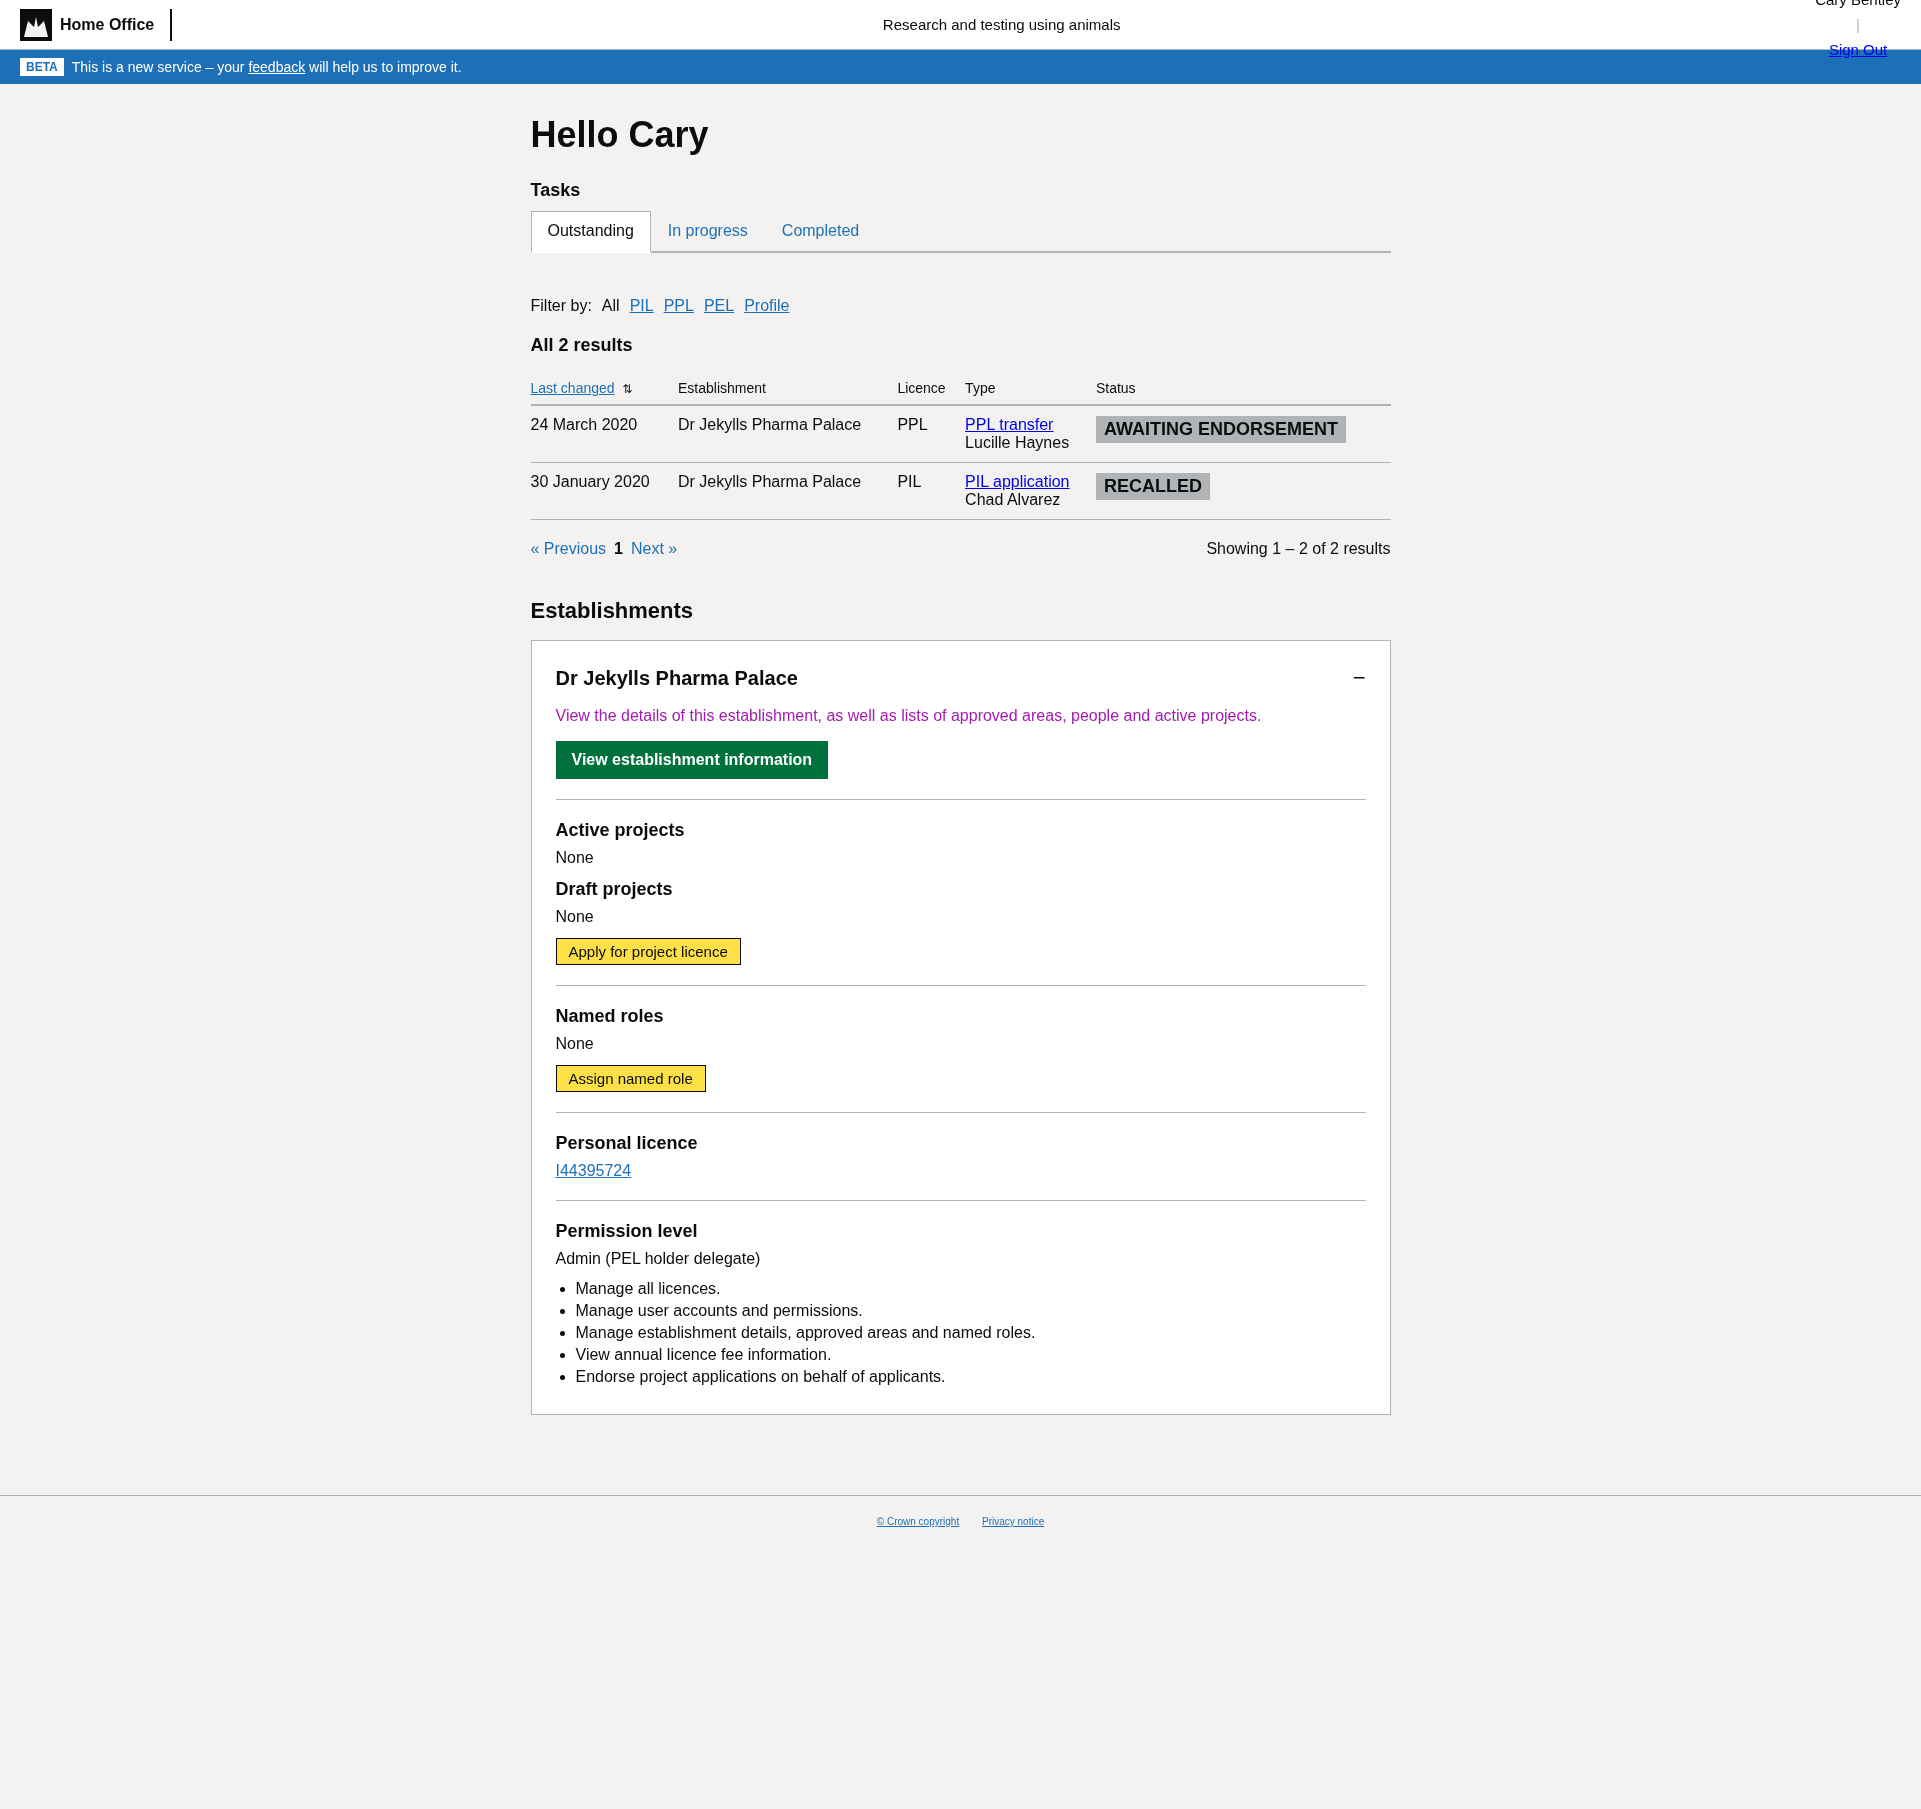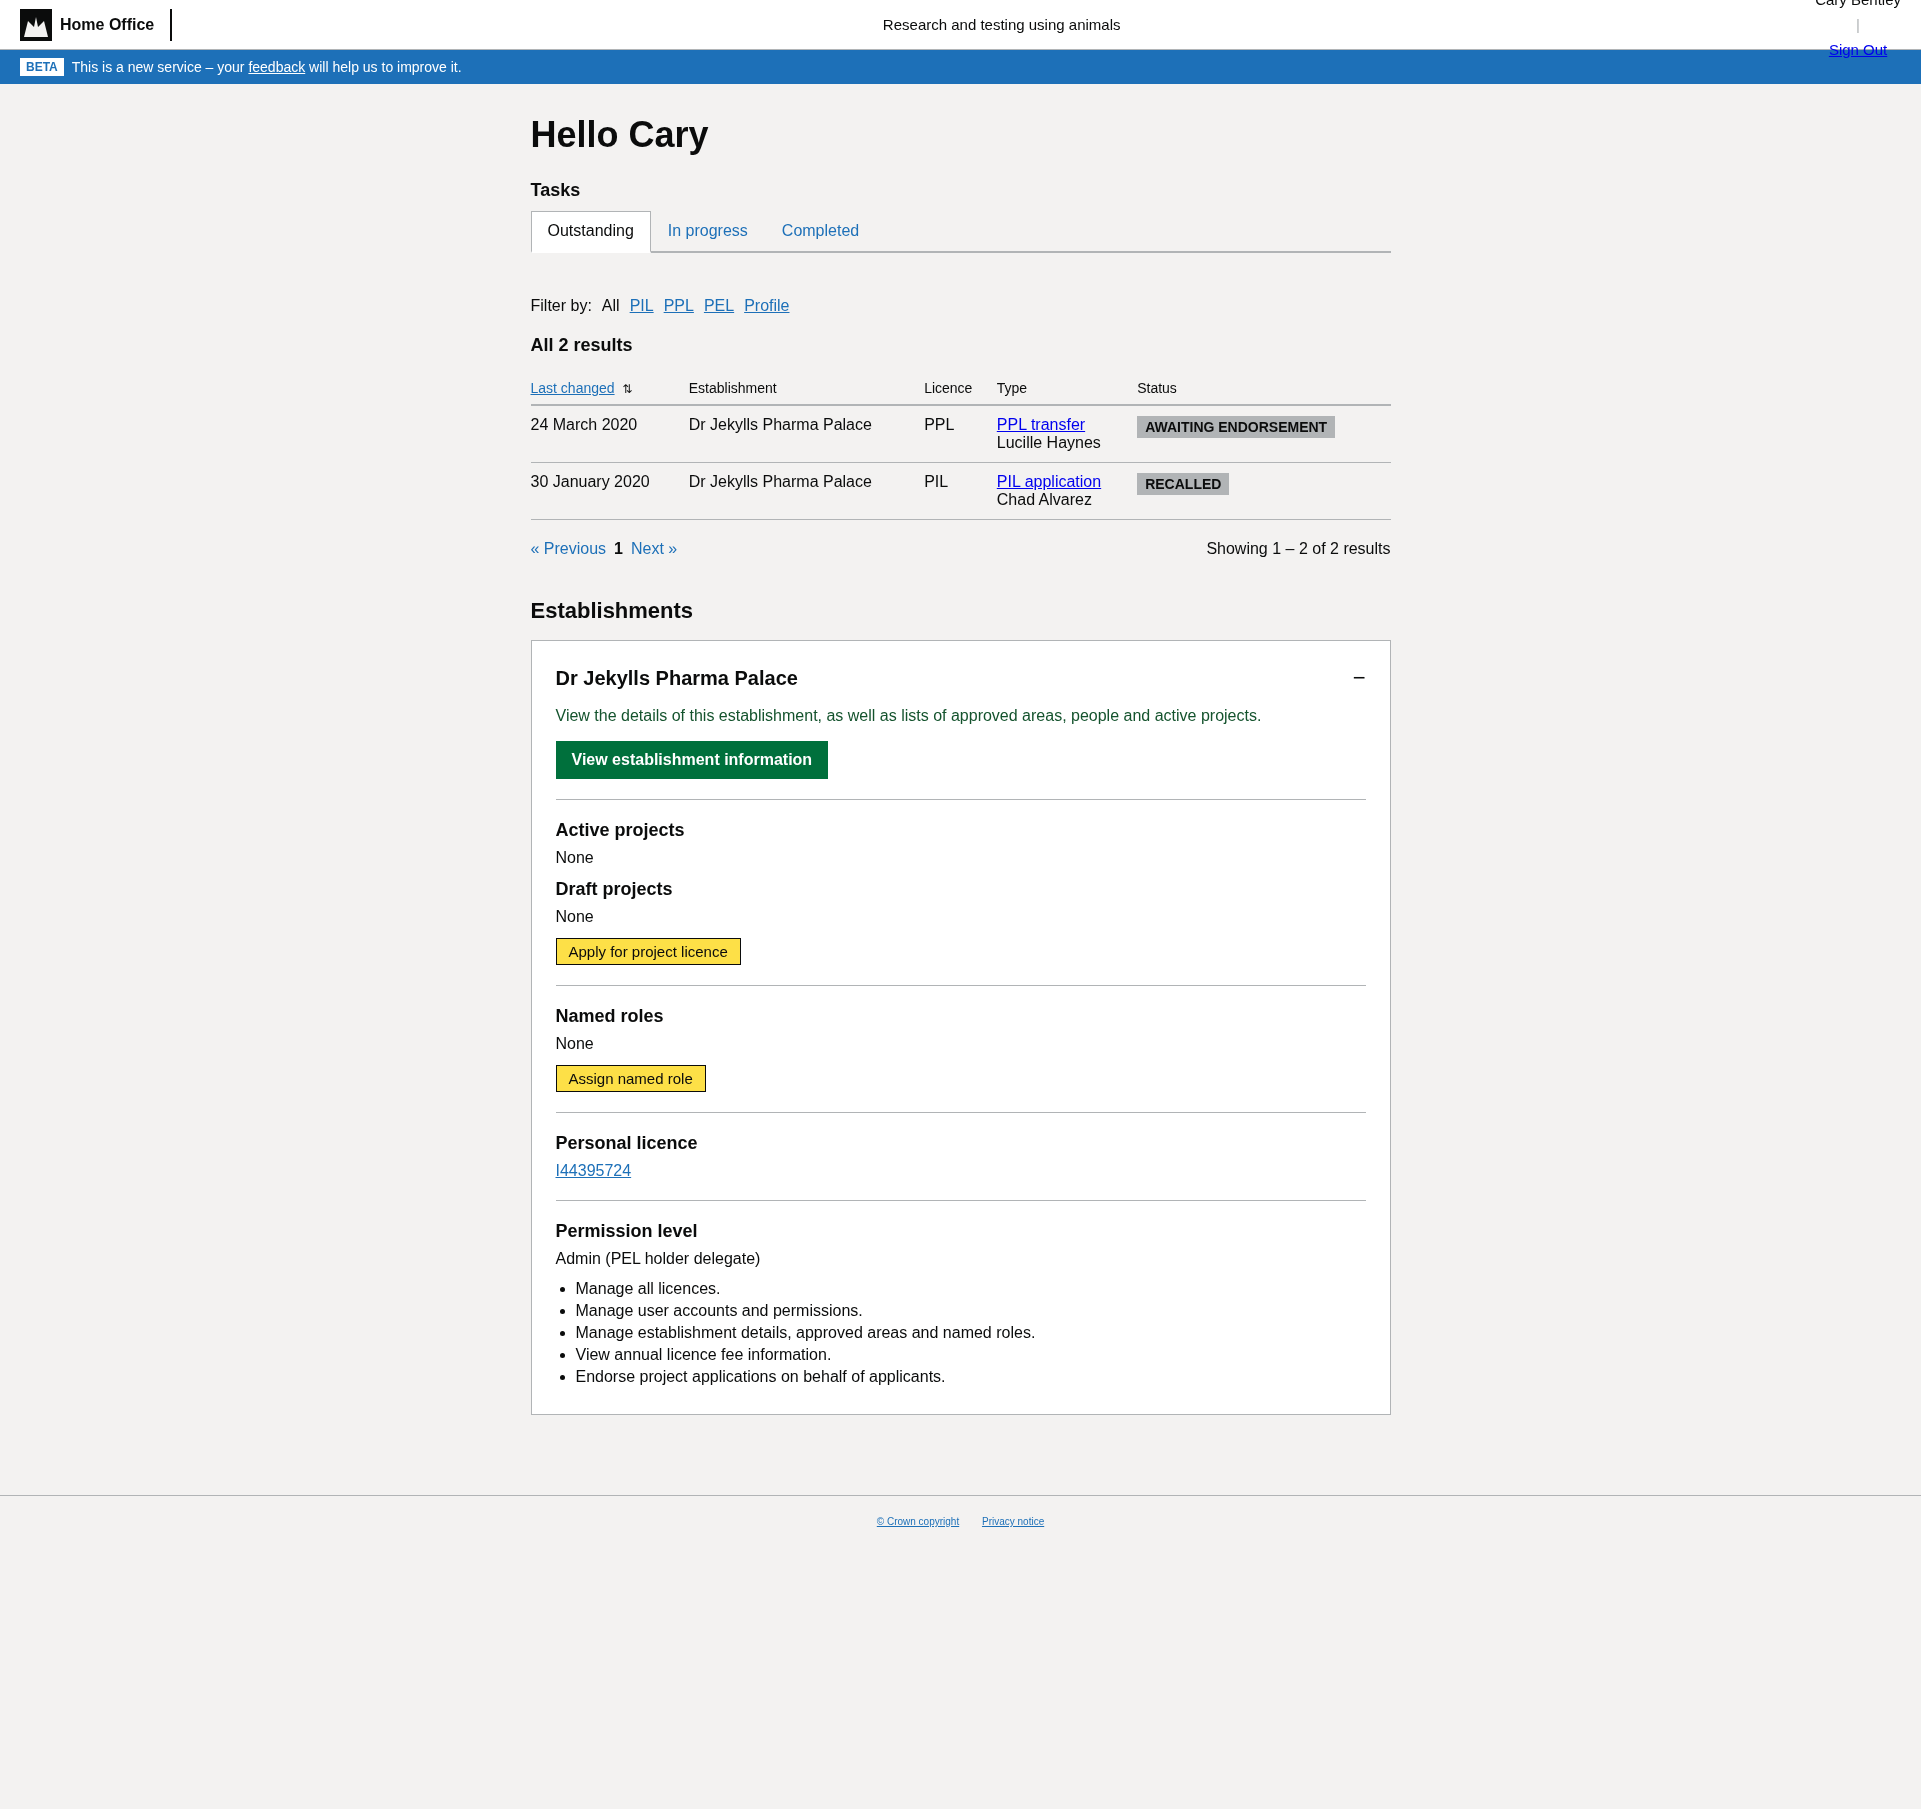--- a/index.html
+++ b/index.html
@@ -37,40 +37,40 @@
     
     .results-count { font-size: 18px; font-weight: bold; margin-bottom: 16px; }
 
     
     .tasks-table { width: 100%; border-collapse: collapse; margin-bottom: 20px; }
     .tasks-table th { text-align: left; font-size: 14px; font-weight: normal; padding: 8px 12px 8px 0; border-bottom: 2px solid #b1b4b6; }
     .tasks-table td { padding: 10px 12px 10px 0; font-size: 16px; border-bottom: 1px solid #b1b4b6; vertical-align: top; }
     .sort-icon { display: inline-block; margin-left: 4px; font-size: 12px; }
     .last-changed-link { color: #1d70b8; text-decoration: underline; cursor: pointer; }
 
-    .badge { display: inline-block; padding: 3px 8px; font-size: 14px; font-weight: bold; }
+    .badge { display: inline-block; padding: 3px 8px; font-size: 18px; font-weight: bold; }
     .badge-awaiting { background: #b1b4b6; color: #0b0c0c; }
     .badge-recalled { background: #b1b4b6; color: #0b0c0c; }
 
     
     .pagination { display: flex; align-items: center; justify-content: space-between; margin-bottom: 40px; }
     .pagination-nav { display: flex; align-items: center; gap: 8px; }
     .pagination-nav a { color: #1d70b8; text-decoration: none; }
     .pagination-nav .current-page { font-weight: bold; }
     .pagination-info { font-size: 16px; }
 
     
     .section-title { font-size: 22px; font-weight: bold; margin-bottom: 16px; }
 
     .establishment-card { background: #fff; border: 1px solid #b1b4b6; padding: 24px; margin-bottom: 20px; }
     .establishment-header { display: flex; justify-content: space-between; align-items: center; margin-bottom: 16px; }
     .establishment-name { font-size: 20px; font-weight: bold; }
     .collapse-btn { background: none; border: none; font-size: 22px; cursor: pointer; color: #0b0c0c; }
 
-    .establishment-desc { font-size: 16px; margin-bottom: 16px; color: #14532d; }
+    .establishment-desc { font-size: 16px; margin-bottom: 16px; color: #a21caf; }
     .btn-green { background: #00703c; color: #fff; border: none; padding: 10px 16px; font-size: 16px; cursor: pointer; font-weight: bold; }
     .btn-outline { background: #fde047; color: #0b0c0c; border: 1px solid #0b0c0c; padding: 4px 12px; font-size: 15px; cursor: pointer; }
 
     .section-divider { border: none; border-top: 1px solid #b1b4b6; margin: 20px 0; }
 
     .subsection-title { font-size: 18px; font-weight: bold; margin-bottom: 8px; }
     .subsection-value { font-size: 16px; color: #0b0c0c; margin-bottom: 12px; }
     .subsection-link { color: #1d70b8; text-decoration: underline; }
 
     .permissions-list { list-style: disc; padding-left: 20px; }

